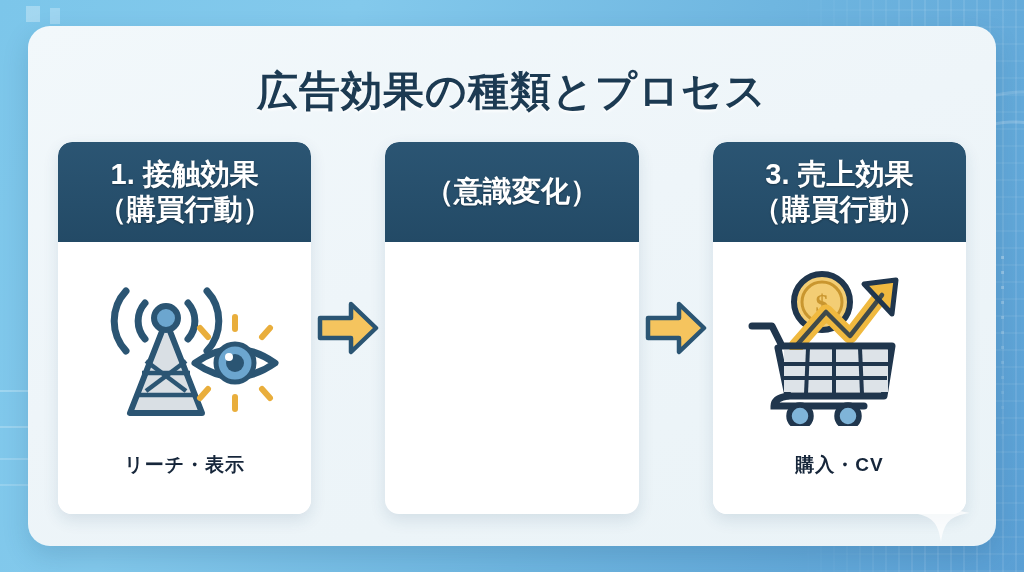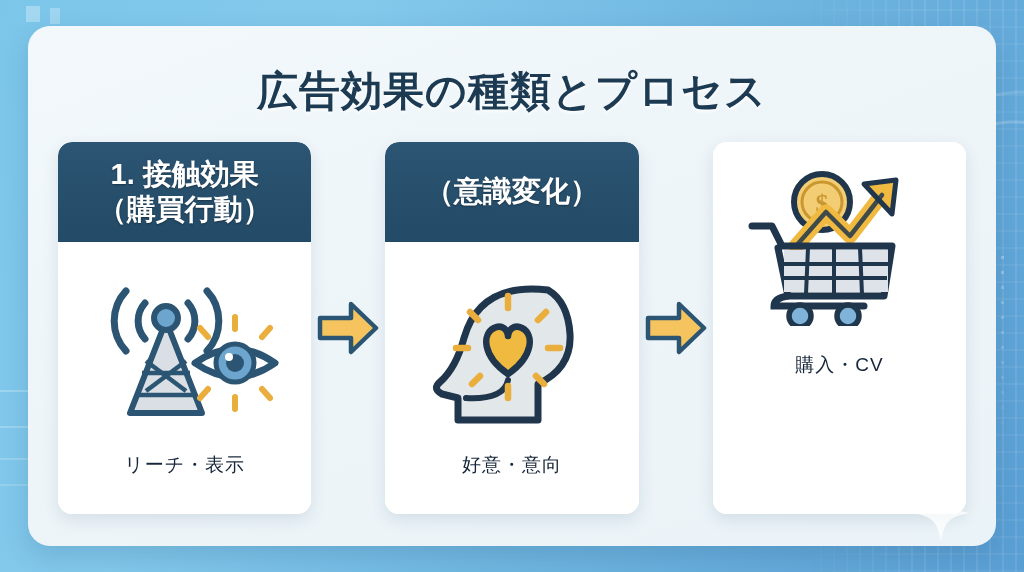--- a/index.html
+++ b/index.html
@@ -105,21 +105,21 @@
     justify-content:center;line-height:1.22;
     border-radius:14px 14px 0 0;
   }
   .card-header .hl{font-size:29px;font-weight:700;text-shadow:0 1px 2px rgba(0,0,0,.35);}
   .card-body{
     flex:1;display:flex;flex-direction:column;align-items:center;
     justify-content:flex-start;padding-top:16px;background:#fff;
   }
   .icon-wrap{height:180px;display:flex;align-items:center;justify-content:center;}
   .caption{
-    margin-top:14px;font-size:19px;font-weight:400;color:#16263a;letter-spacing:1px;
+    margin-top:14px;font-size:19px;font-weight:700;color:#16263a;letter-spacing:1px;
   }
   .arrow{
     width:79px;height:372px;display:flex;align-items:center;justify-content:center;
   }
 </style>
 </head>
 <body>
 
 <div id="stage">
 
@@ -179,49 +179,33 @@
       <div class="arrow">
         <svg width="62" height="56" viewBox="0 0 62 56">
           <polygon points="3,18 34,18 34,4 59,28 34,52 34,38 3,38" fill="#f5c45e" stroke="#2b5573" stroke-width="4.5" stroke-linejoin="round"></polygon>
         </svg>
       </div>
 
       <div class="card">
         <div class="card-header">
           <div class="hl">（意識変化）</div>
         </div>
-        <div class="card-body">
-          <div class="icon-wrap">
-            <svg width="185" height="152" viewBox="0 0 185 152">
-              <path d="M128 18 Q60 10 44 66 Q36 96 20 110 Q12 117 22 122 L38 126 L38 148 L118 148 L118 112 Q152 96 150 62 Q148 30 128 18 Z" fill="#e2e7ea" stroke="#20364d" stroke-width="7" stroke-linejoin="round"></path>
-              <path d="M46 126 Q84 128 88 108" fill="none" stroke="#20364d" stroke-width="6" stroke-linecap="round"></path>
-              <g stroke="#e9ae3c" stroke-width="6.5" stroke-linecap="round">
-                <line x1="88" y1="36" x2="88" y2="24"></line>
-                <line x1="58" y1="48" x2="50" y2="40"></line>
-                <line x1="118" y1="48" x2="126" y2="40"></line>
-                <line x1="48" y1="76" x2="36" y2="76"></line>
-                <line x1="128" y1="76" x2="140" y2="76"></line>
-                <line x1="60" y1="104" x2="52" y2="112"></line>
-                <line x1="116" y1="104" x2="124" y2="112"></line>
-                <line x1="88" y1="114" x2="88" y2="126"></line>
-              </g>
-              <path d="M88 102 C62 84 62 62 74 56 C82 52 88 58 88 64 C88 58 94 52 102 56 C114 62 114 84 88 102 Z" fill="#f0b93f" stroke="#20364d" stroke-width="6.5" stroke-linejoin="round"></path>
-            </svg>
-          </div>
-          <div class="caption">好意・意向</div>
-        </div>
       </div>
 
       <div class="arrow">
         <svg width="62" height="56" viewBox="0 0 62 56">
           <polygon points="3,18 34,18 34,4 59,28 34,52 34,38 3,38" fill="#f5c45e" stroke="#2b5573" stroke-width="4.5" stroke-linejoin="round"></polygon>
         </svg>
       </div>
 
       <div class="card">
+        <div class="card-header">
+          <div class="hl">3. 売上効果</div>
+          <div class="hl">（購買行動）</div>
+        </div>
         <div class="card-body">
           <div class="icon-wrap">
             <svg width="190" height="156" viewBox="0 0 190 156">
               <circle cx="78" cy="32" r="28" fill="#f3cd74" stroke="#20364d" stroke-width="6"></circle>
               <circle cx="78" cy="32" r="20" fill="none" stroke="#c9962f" stroke-width="3"></circle>
               <text x="78" y="42" text-anchor="middle" font-size="26" font-weight="700" fill="#c9962f" font-family="'Liberation Serif',serif">$</text>
               <path d="M52 76 L82 42 L106 66 L140 22" fill="none" stroke="#f0b93f" stroke-width="15" stroke-linejoin="round" stroke-linecap="round"></path>
               <path d="M52 76 L82 42 L106 66 L140 22" fill="none" stroke="#20364d" stroke-width="4" stroke-linejoin="round" stroke-linecap="round" opacity=".0"></path>
               <polygon points="120,14 152,10 148,44" fill="#f0b93f" stroke="#20364d" stroke-width="5" stroke-linejoin="round"></polygon>
               <path d="M52 76 L82 42 L106 66 L138 25" fill="none" stroke="#20364d" stroke-width="4.5" stroke-linejoin="round" stroke-linecap="round" opacity=".85"></path>

